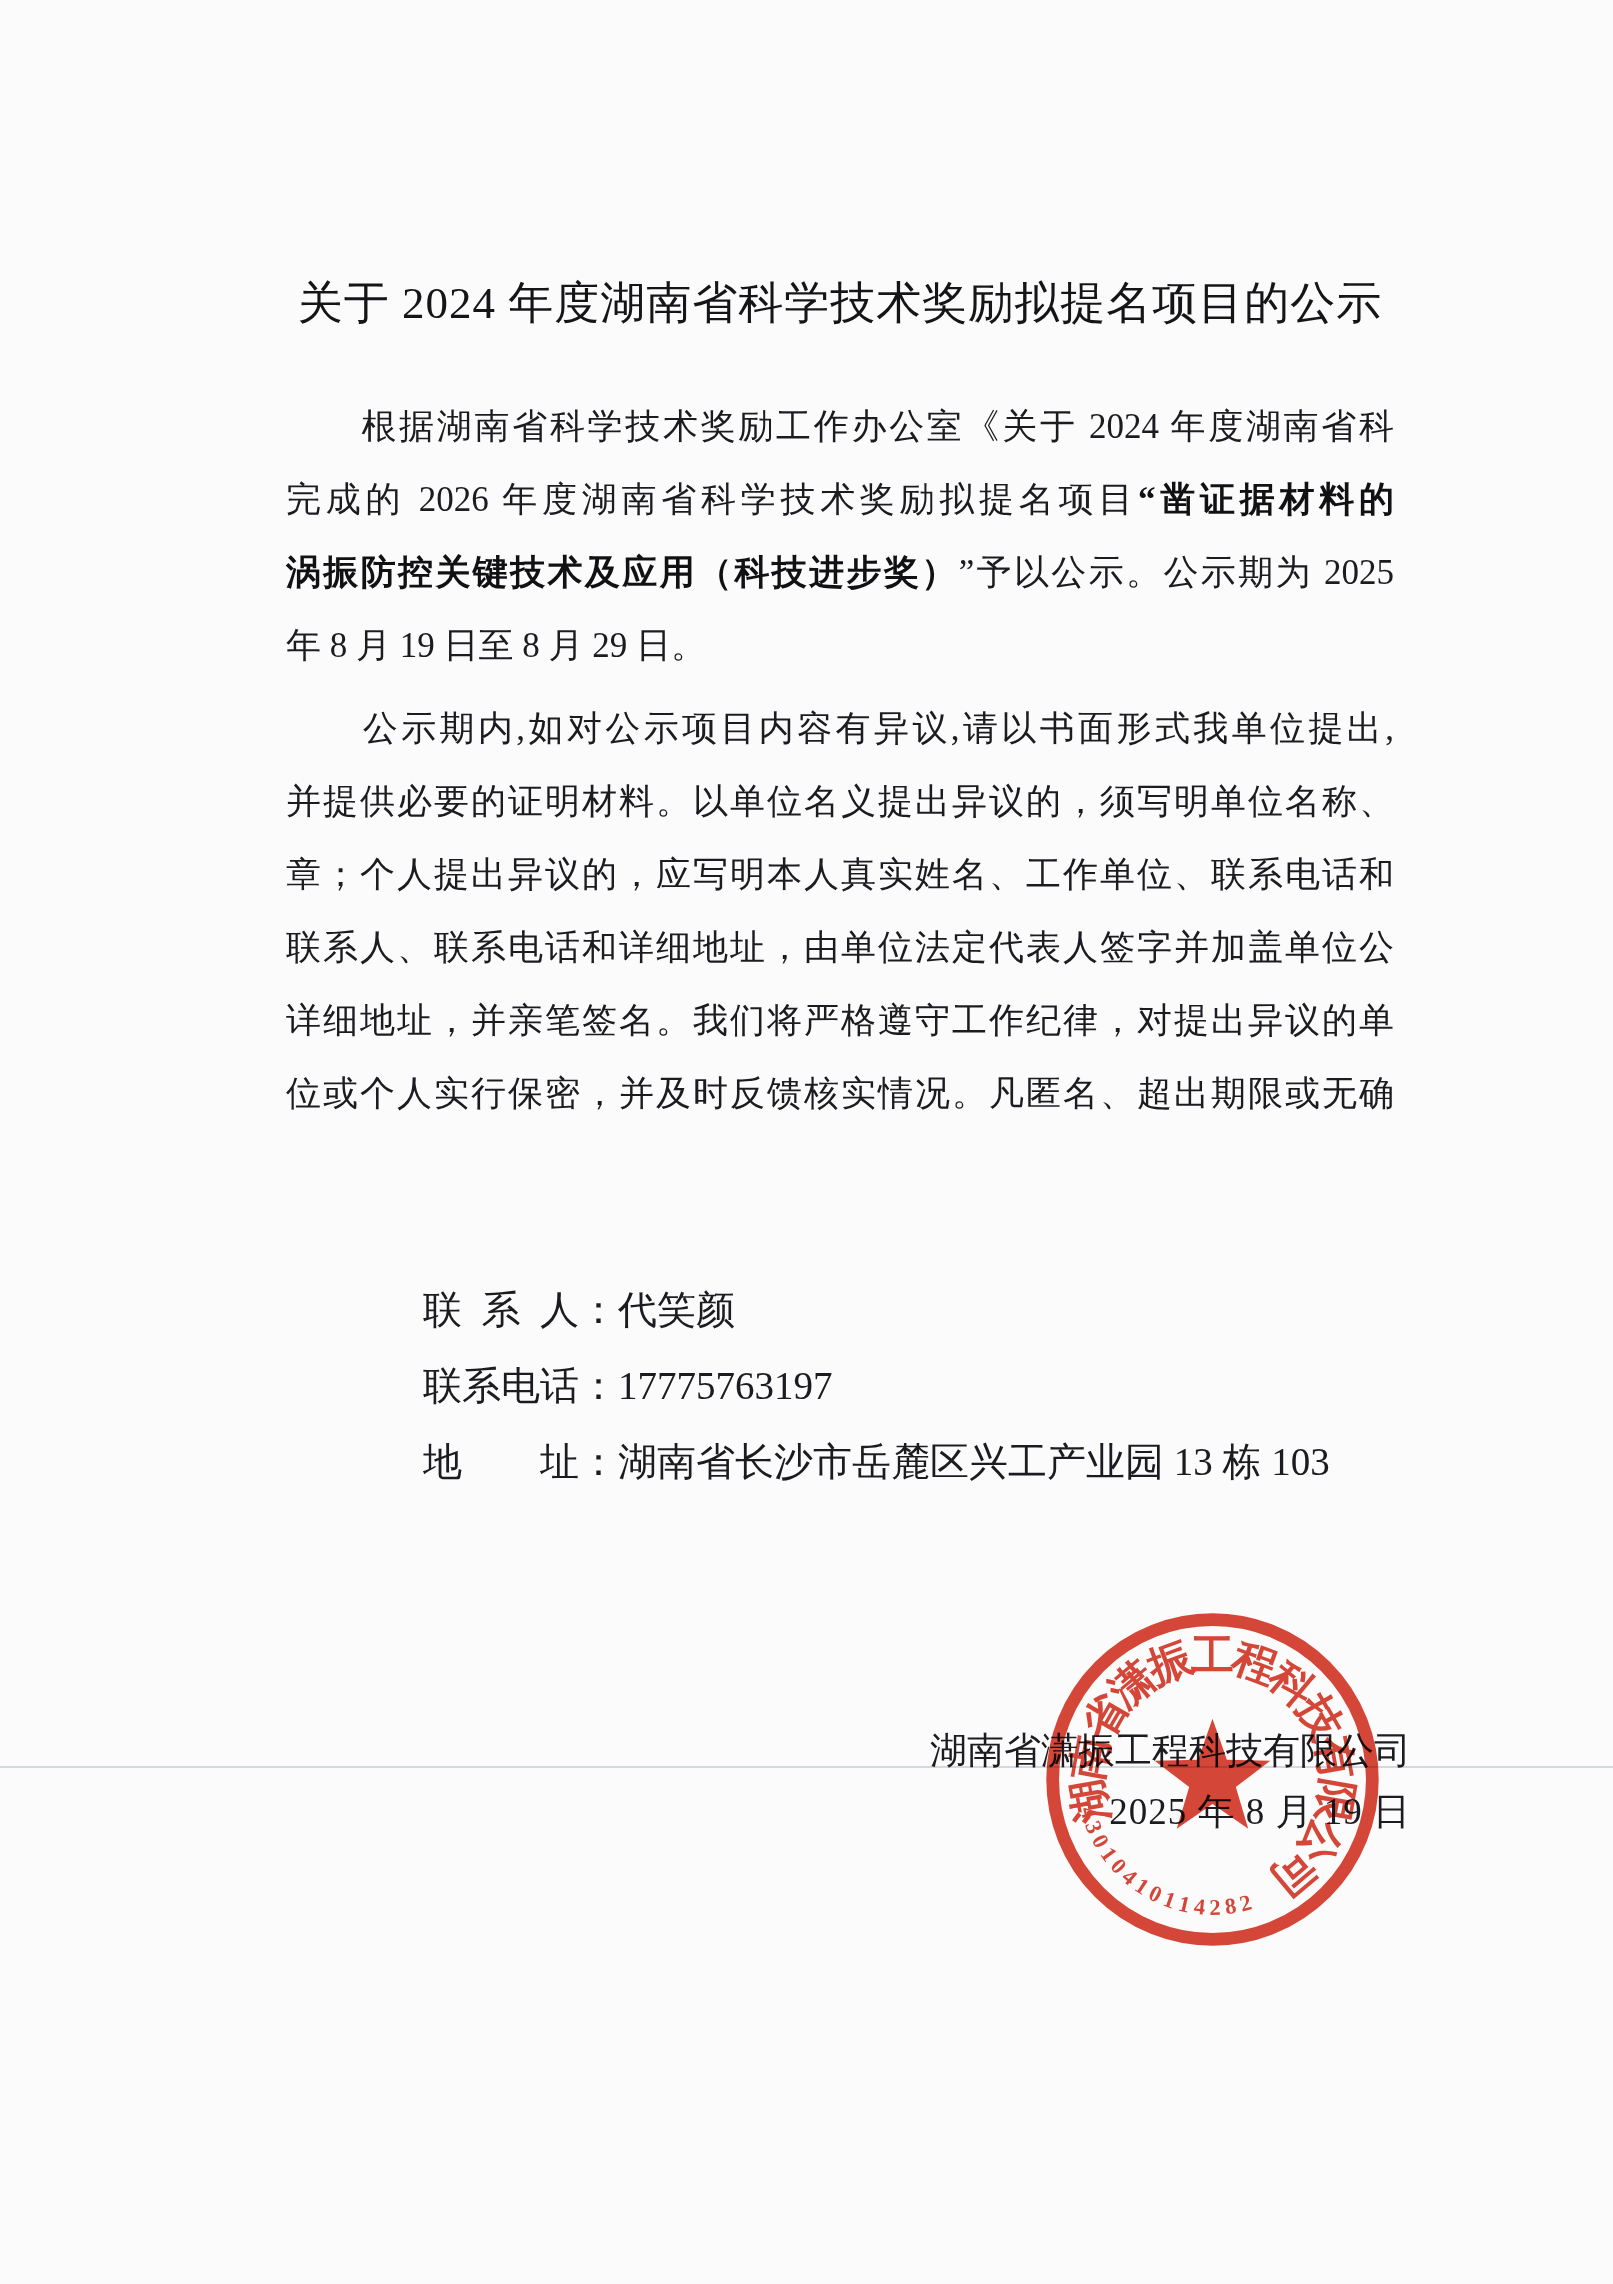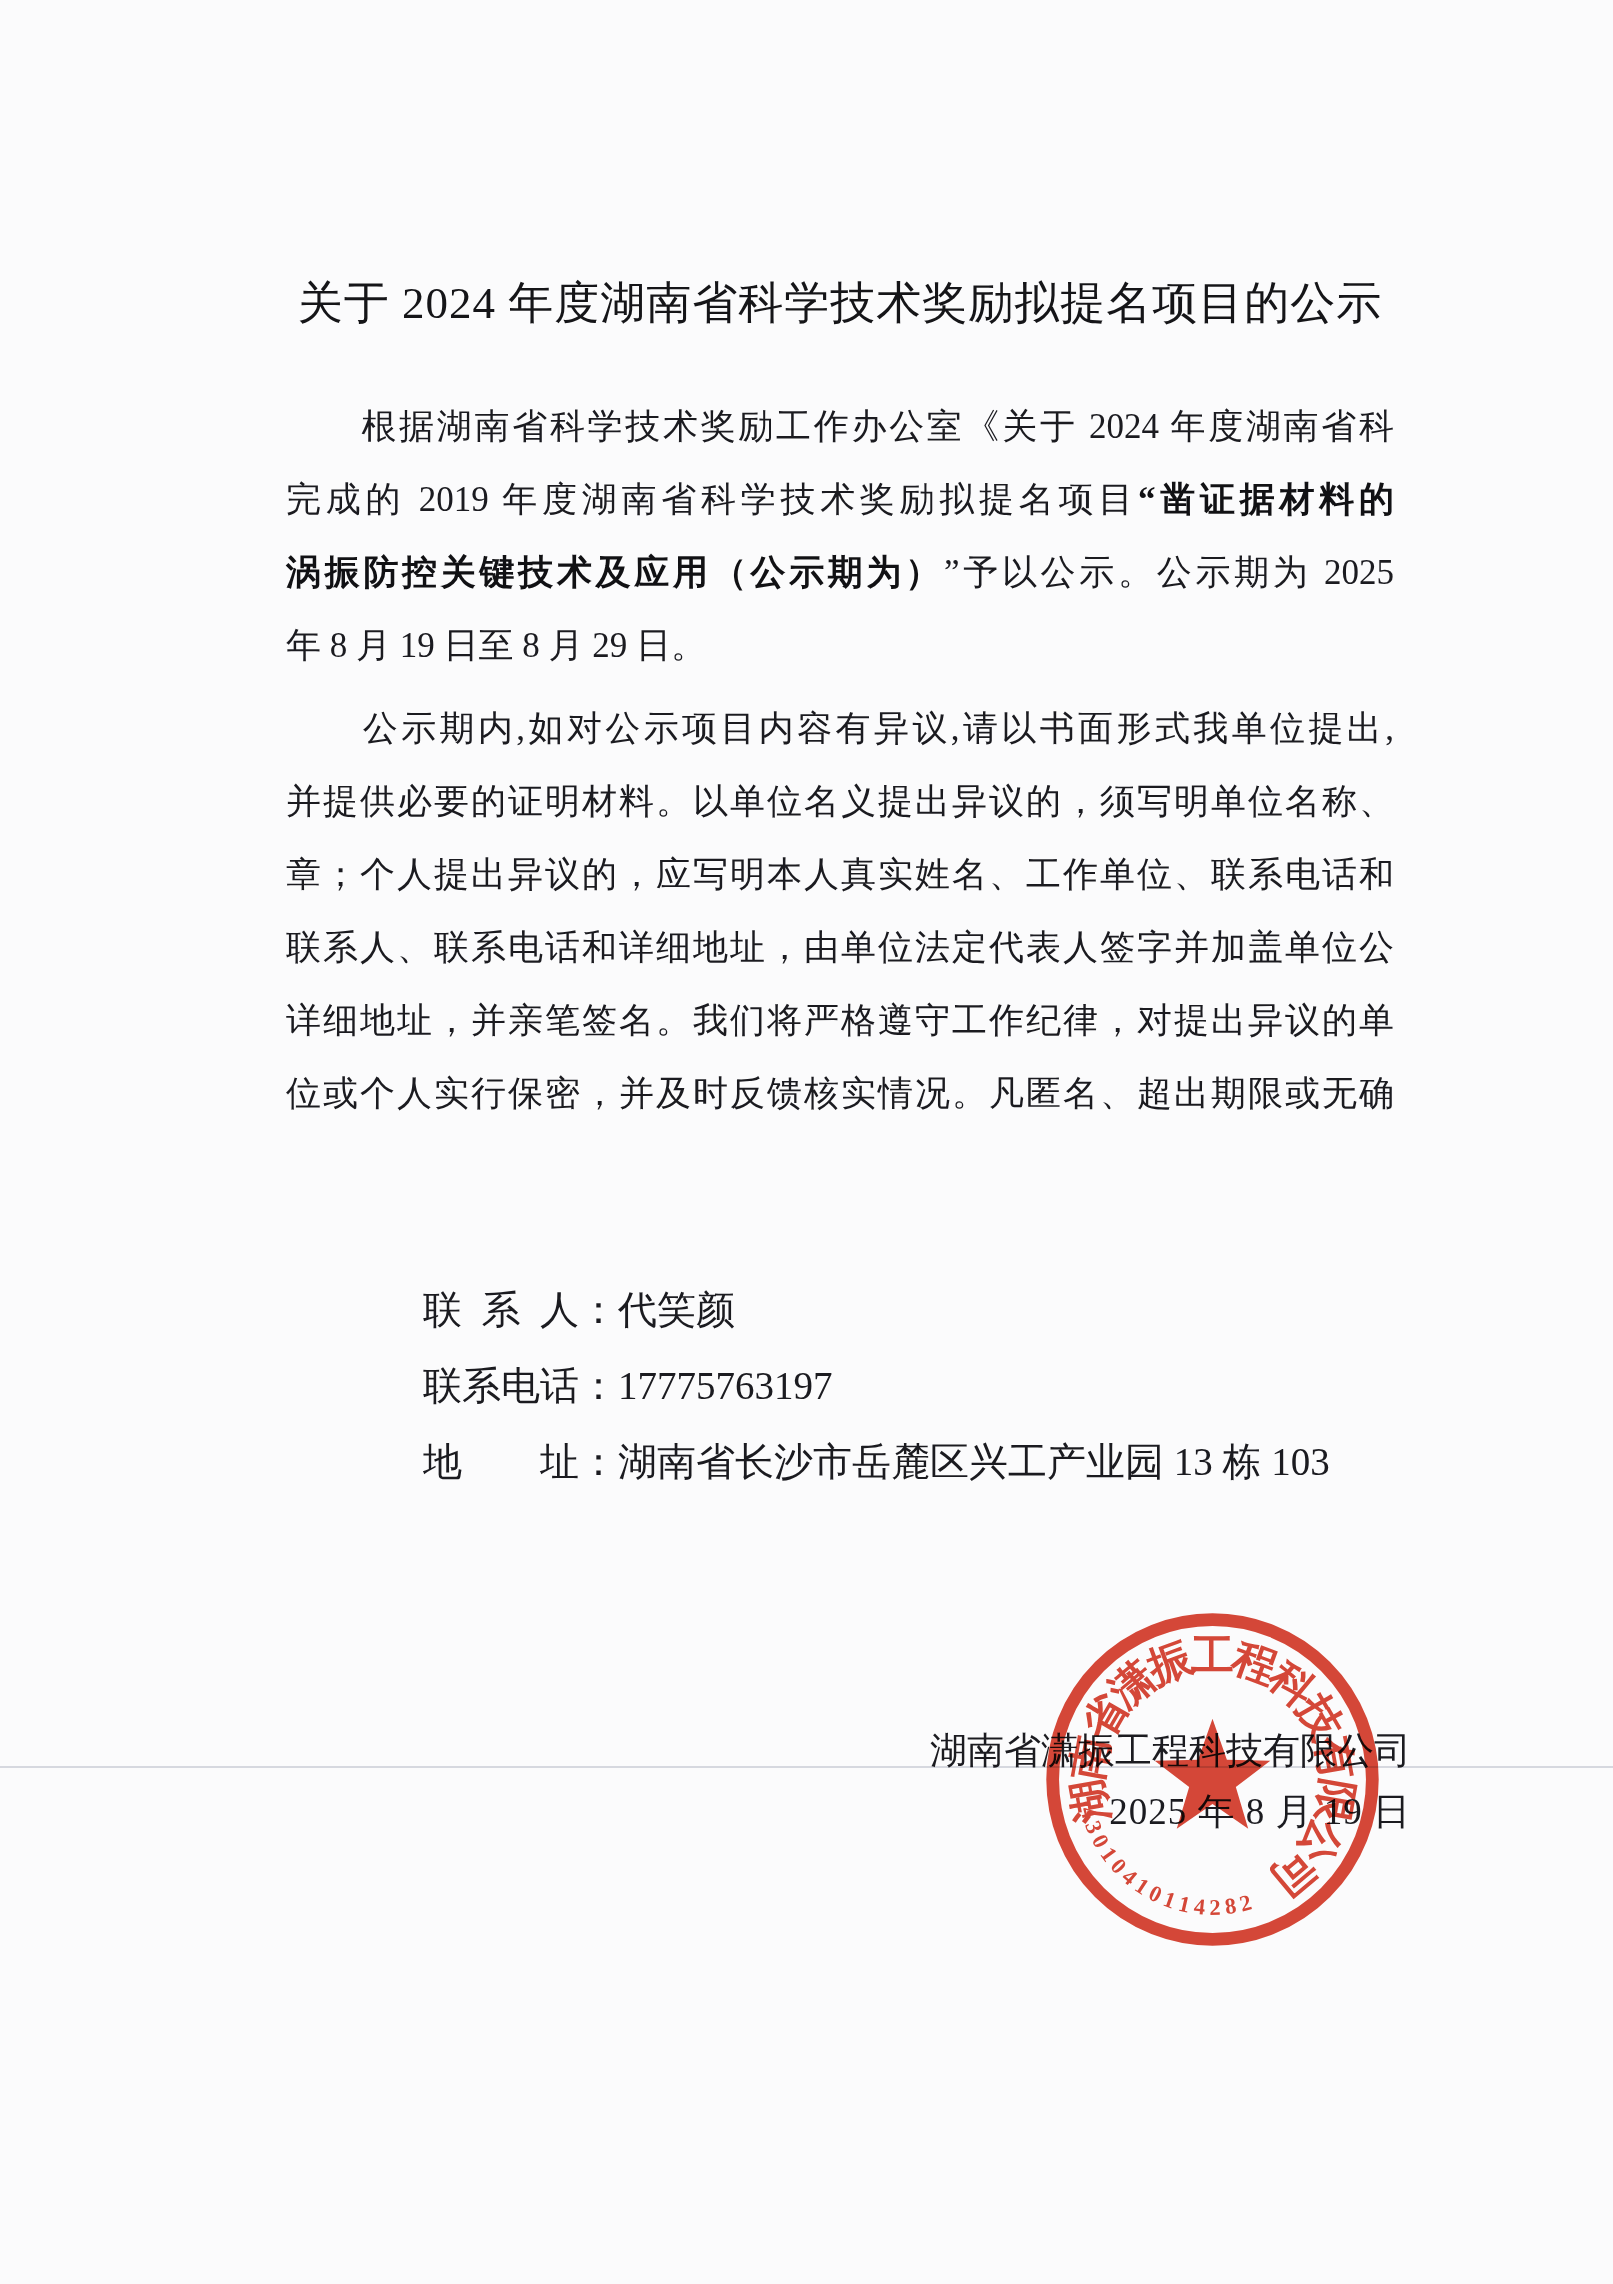--- a/index.html
+++ b/index.html
@@ -54,22 +54,22 @@
 <body>
 
 <div class="page">
 
   <div class="artifact-line"></div>
 
   <h1 class="doc-title">关于 2024 年度湖南省科学技术奖励拟提名项目的公示</h1>
 
   <div class="body-lines">
       <div class="bline"><span>　　根据湖南省科学技术奖励工作办公室《关于 2024 年度湖南省科</span></div>
-      <div class="bline"><span>完成的 2019 年度湖南省科学技术奖励拟提名项目</span><span class="bold">“凿证据材料的</span></div>
-      <div class="bline"><span class="bold">涡振防控关键技术及应用（公示期为）</span><span>”予以公示。公示期为 2025</span></div>
+      <div class="bline"><span>完成的 2026 年度湖南省科学技术奖励拟提名项目</span><span class="bold">“凿证据材料的</span></div>
+      <div class="bline"><span class="bold">涡振防控关键技术及应用（科技进步奖）</span><span>”予以公示。公示期为 2025</span></div>
       <div class="bline end"><span>年 8 月 19 日至 8 月 29 日。</span></div>
       <div class="bline gap"><span>　　公示期内,如对公示项目内容有异议,请以书面形式我单位提出,</span></div>
       <div class="bline"><span>并提供必要的证明材料。以单位名义提出异议的，须写明单位名称、</span></div>
       <div class="bline"><span>章；个人提出异议的，应写明本人真实姓名、工作单位、联系电话和</span></div>
       <div class="bline"><span>联系人、联系电话和详细地址，由单位法定代表人签字并加盖单位公</span></div>
       <div class="bline"><span>详细地址，并亲笔签名。我们将严格遵守工作纪律，对提出异议的单</span></div>
       <div class="bline"><span>位或个人实行保密，并及时反馈核实情况。凡匿名、超出期限或无确</span></div>
     </div>
 
   <div class="contacts">

